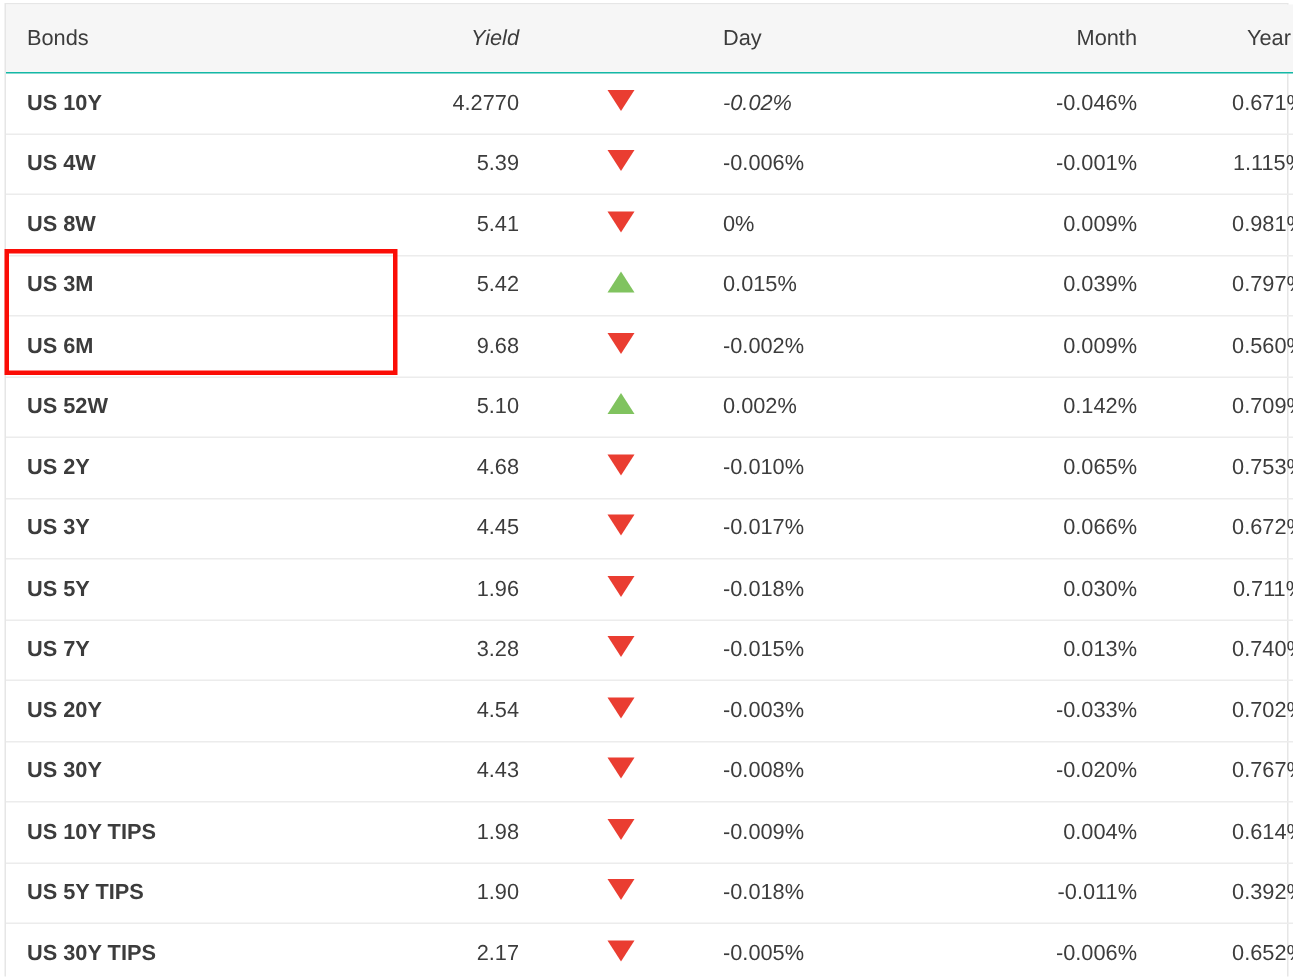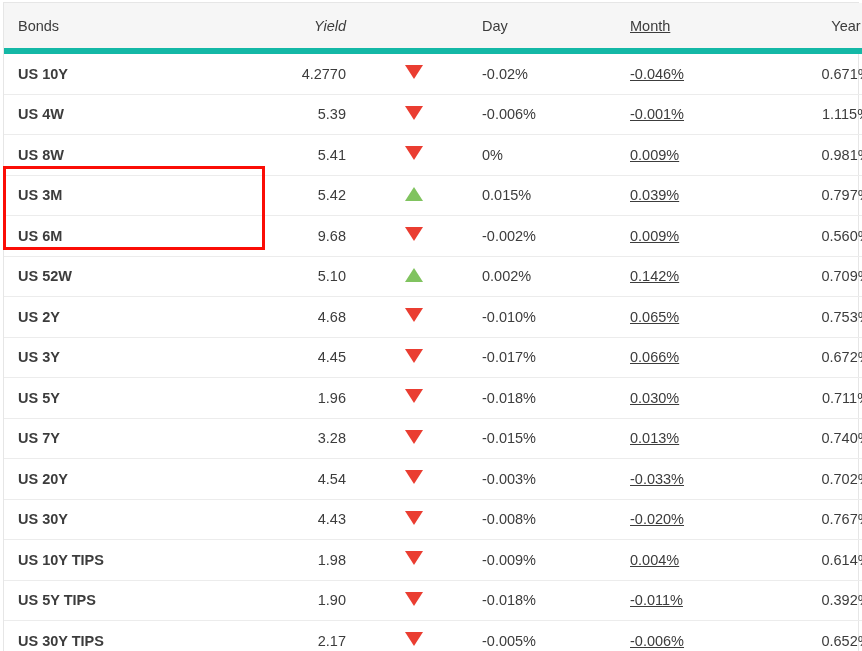--- a/index.html
+++ b/index.html
@@ -40,21 +40,21 @@
     table-layout: fixed;
     font-size: 14.5px;
   }
 
   table.bonds thead th {
     background: #f6f6f6;
     font-weight: normal;
     color: #3c3c3c;
     height: 45px;
     padding: 0 14px;
-    border-bottom: 6px solid #14b8a6;
+    border-bottom: 1px solid #14b8a6;
     font-size: 14.5px;
     white-space: nowrap;
   }
 
   table.bonds tbody td {
     height: 39.5px;
     padding: 0 14px;
     border-bottom: 1px solid #ececec;
     color: #3c3c3c;
     white-space: nowrap;
@@ -62,21 +62,21 @@
   }
   table.bonds tbody tr:last-child td {
     border-bottom: 1px solid #ececec;
   }
 
   
   .col-bond   { width: 190px; text-align: left; }
   .col-yield  { width: 110px; text-align: right; }
   .col-arrow  { width: 80px;  text-align: center; }
   .col-day    { width: 120px; text-align: left; }
-  .col-month  { width: 128px; text-align: left; text-decoration: underline; }
+  .col-month  { width: 128px; text-align: right; }
   .col-year   { width: 120px; text-align: center; }
 
   th.col-bond { text-align: left; padding-left: 17px; }
   td.col-bond { text-align: left; padding-left: 17px; font-weight: bold; }
   th.col-yield { text-align: right; padding-left: 26px; font-style: italic; }
 
   .arrow {
     display: inline-block;
     width: 0;
     height: 0;
@@ -86,21 +86,21 @@
     border-left: 9px solid transparent;
     border-right: 9px solid transparent;
     border-top: 14px solid #ea3d31;
   }
   .arrow-up {
     border-left: 9px solid transparent;
     border-right: 9px solid transparent;
     border-bottom: 14px solid #80c35f;
   }
 
-  .val-negative-hl { color: #c1332a; }
+  .val-negative-hl { color: #c1332a; font-style: italic; }
 
   
   .highlight-box {
     position: absolute;
     left: 3px;
     top: 166px;
     width: 262px;
     height: 84px;
     border: 3px solid #fb0d06;
     box-sizing: border-box;

